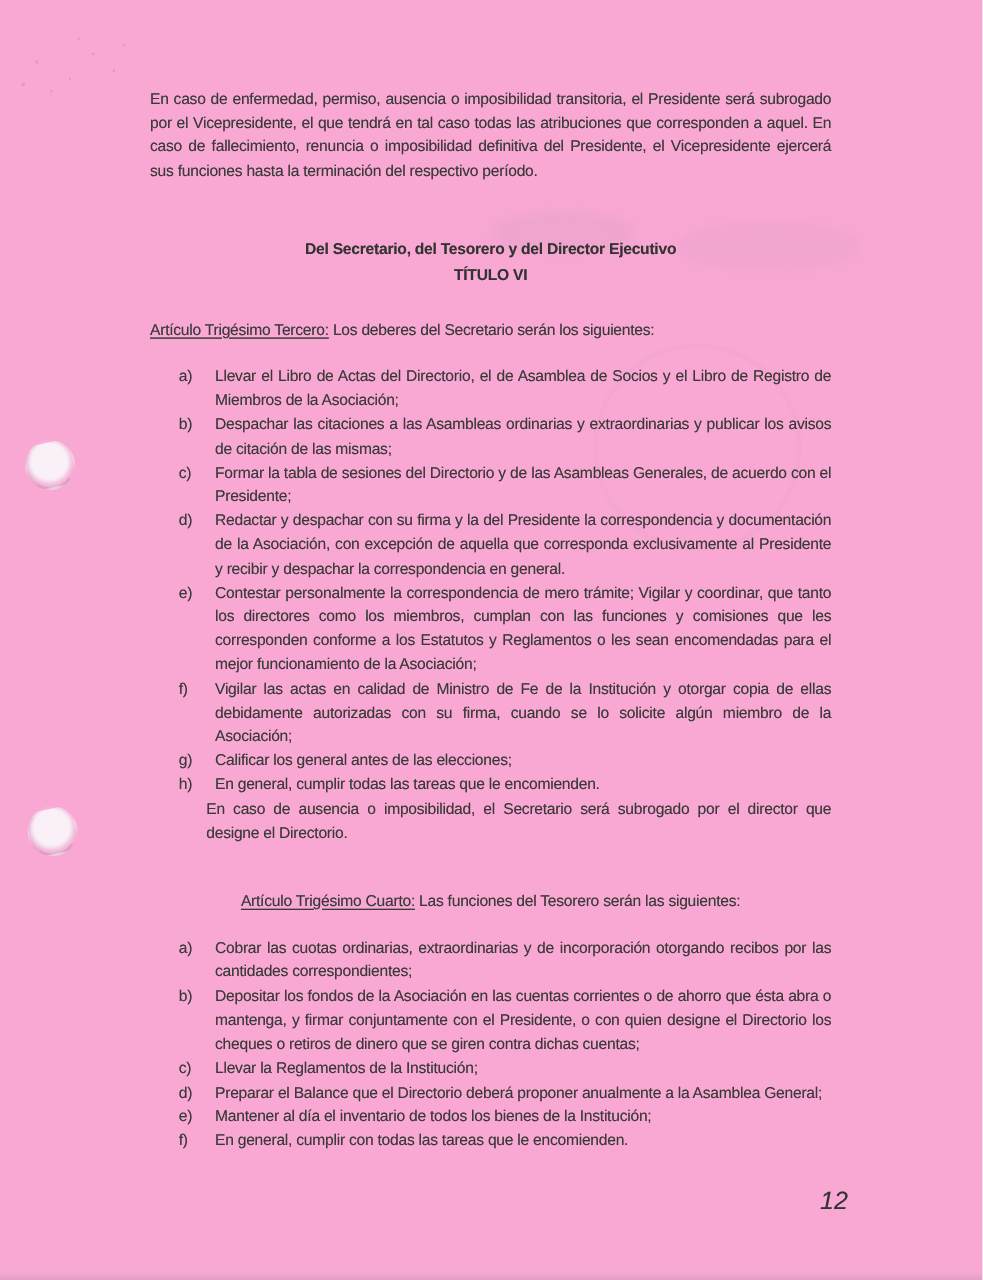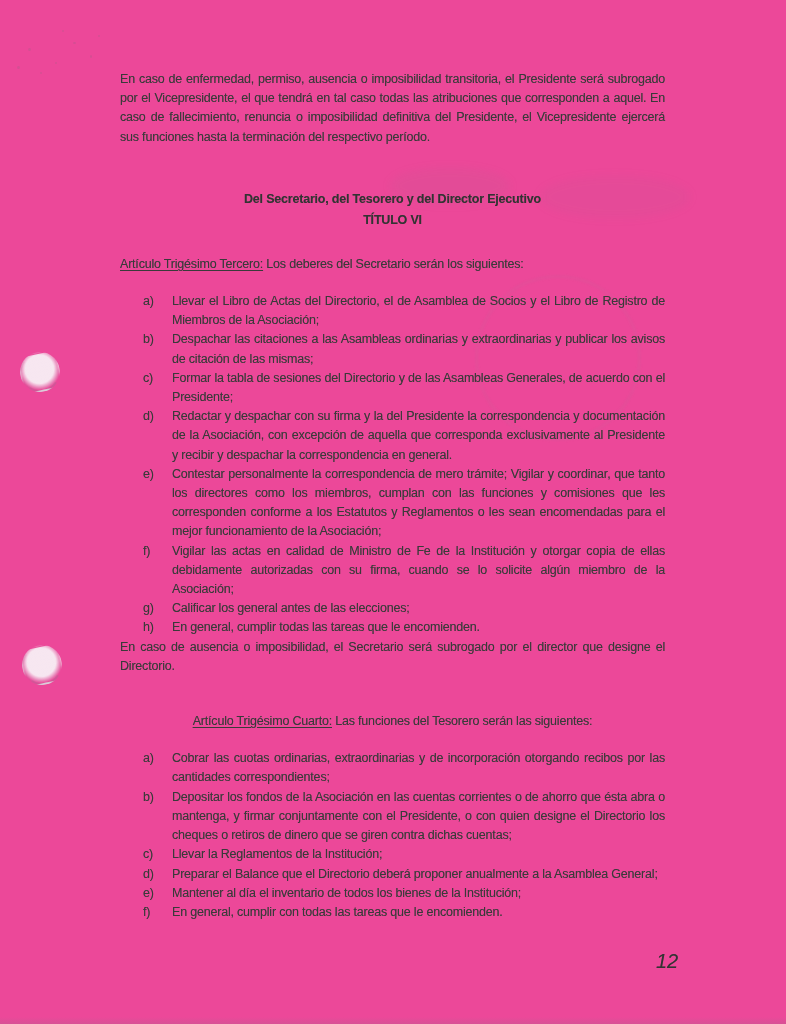--- a/index.html
+++ b/index.html
@@ -4,21 +4,21 @@
 <style>
   html, body {
     margin: 0;
     padding: 0;
     background: #ffffff;
   }
   .page {
     position: relative;
     width: 786px;
     height: 1024px;
-    background: #ec4899;
+    background: #f9a8d4;
     overflow: hidden;
     font-family: "Liberation Sans", sans-serif;
     color: #3a3a3a;
     font-size: 12.5px;
     letter-spacing: -0.2px;
     line-height: 19.2px;
     text-shadow: 0 0 0.5px rgba(70,70,70,0.55);
   }
   .content {
     position: absolute;
@@ -55,20 +55,21 @@
   }
   .letter {
     flex: 0 0 29px;
   }
   .li-text {
     flex: 1 1 auto;
     text-align: justify;
   }
   .closing {
     margin-top: 0;
+    margin-left: 45px;
   }
   .heading-2 {
     margin-top: 36px;
     text-align: center;
   }
   .page-number {
     position: absolute;
     left: 656px;
     top: 952px;
     font-style: italic;

